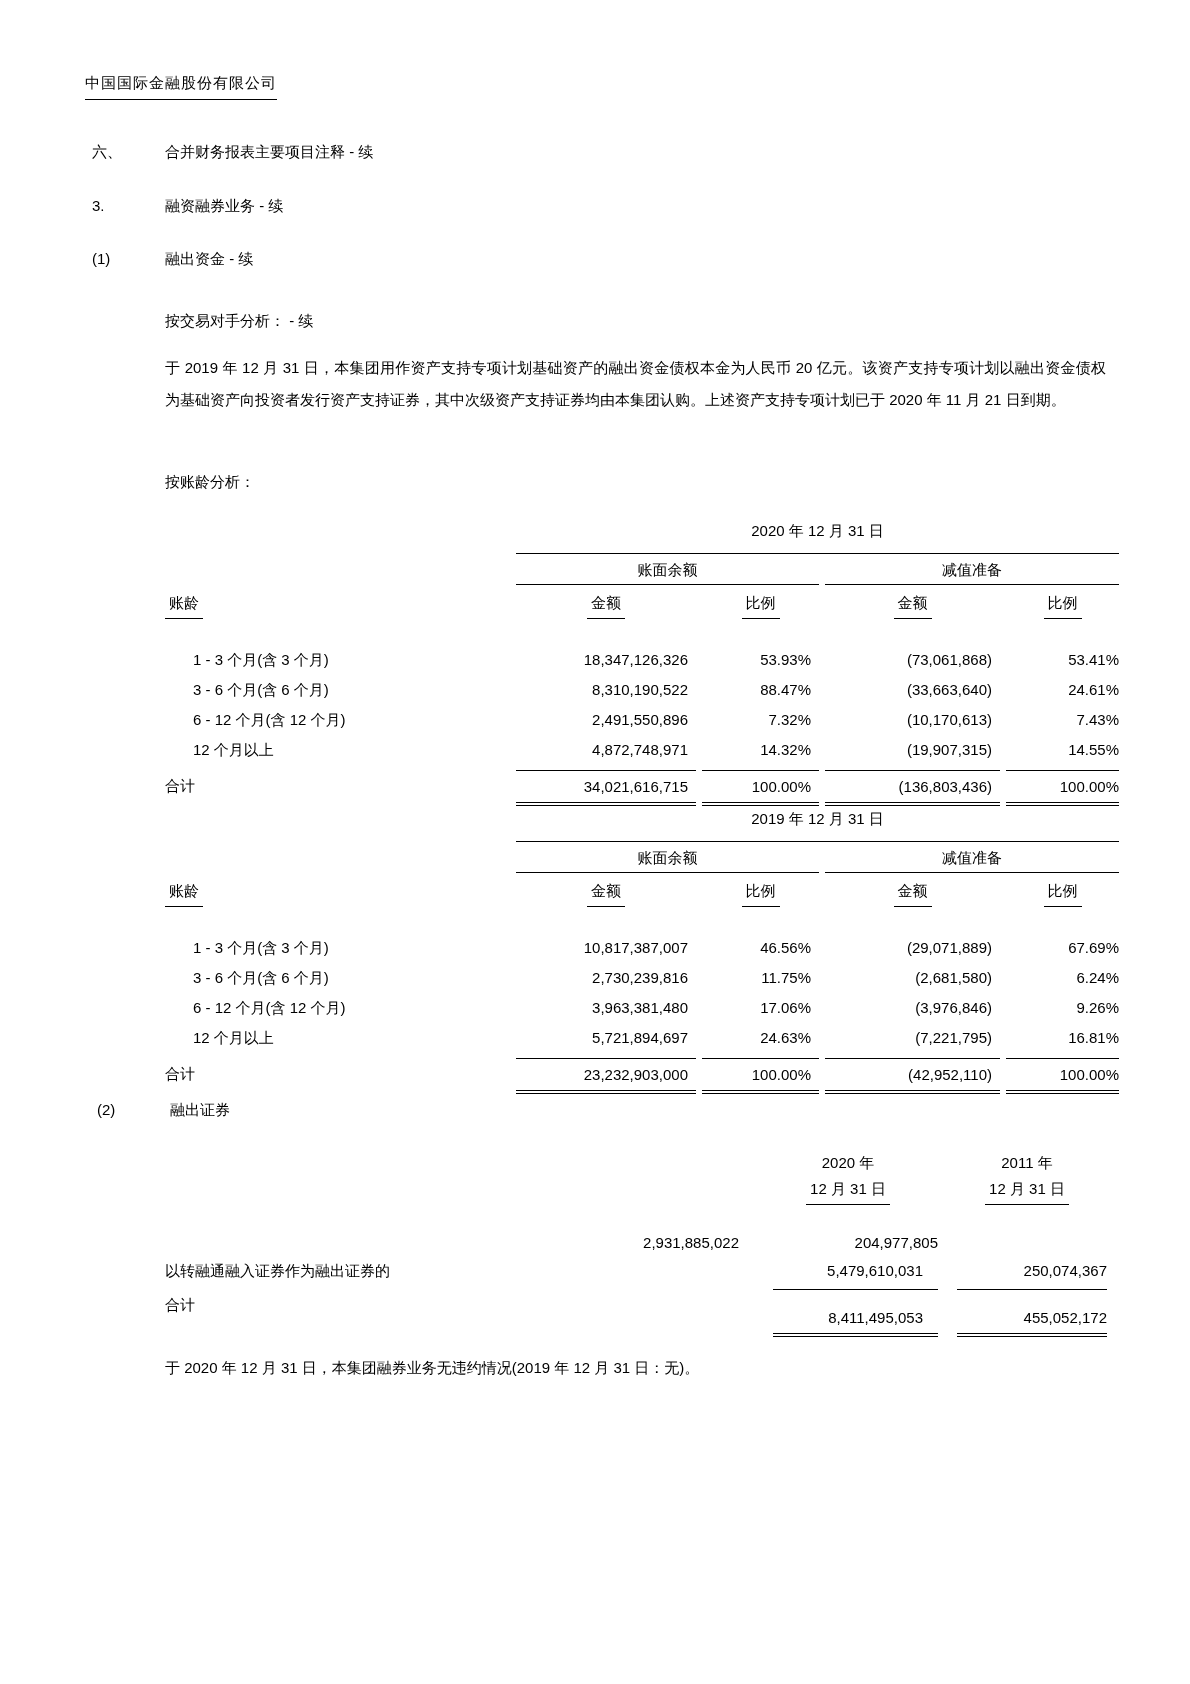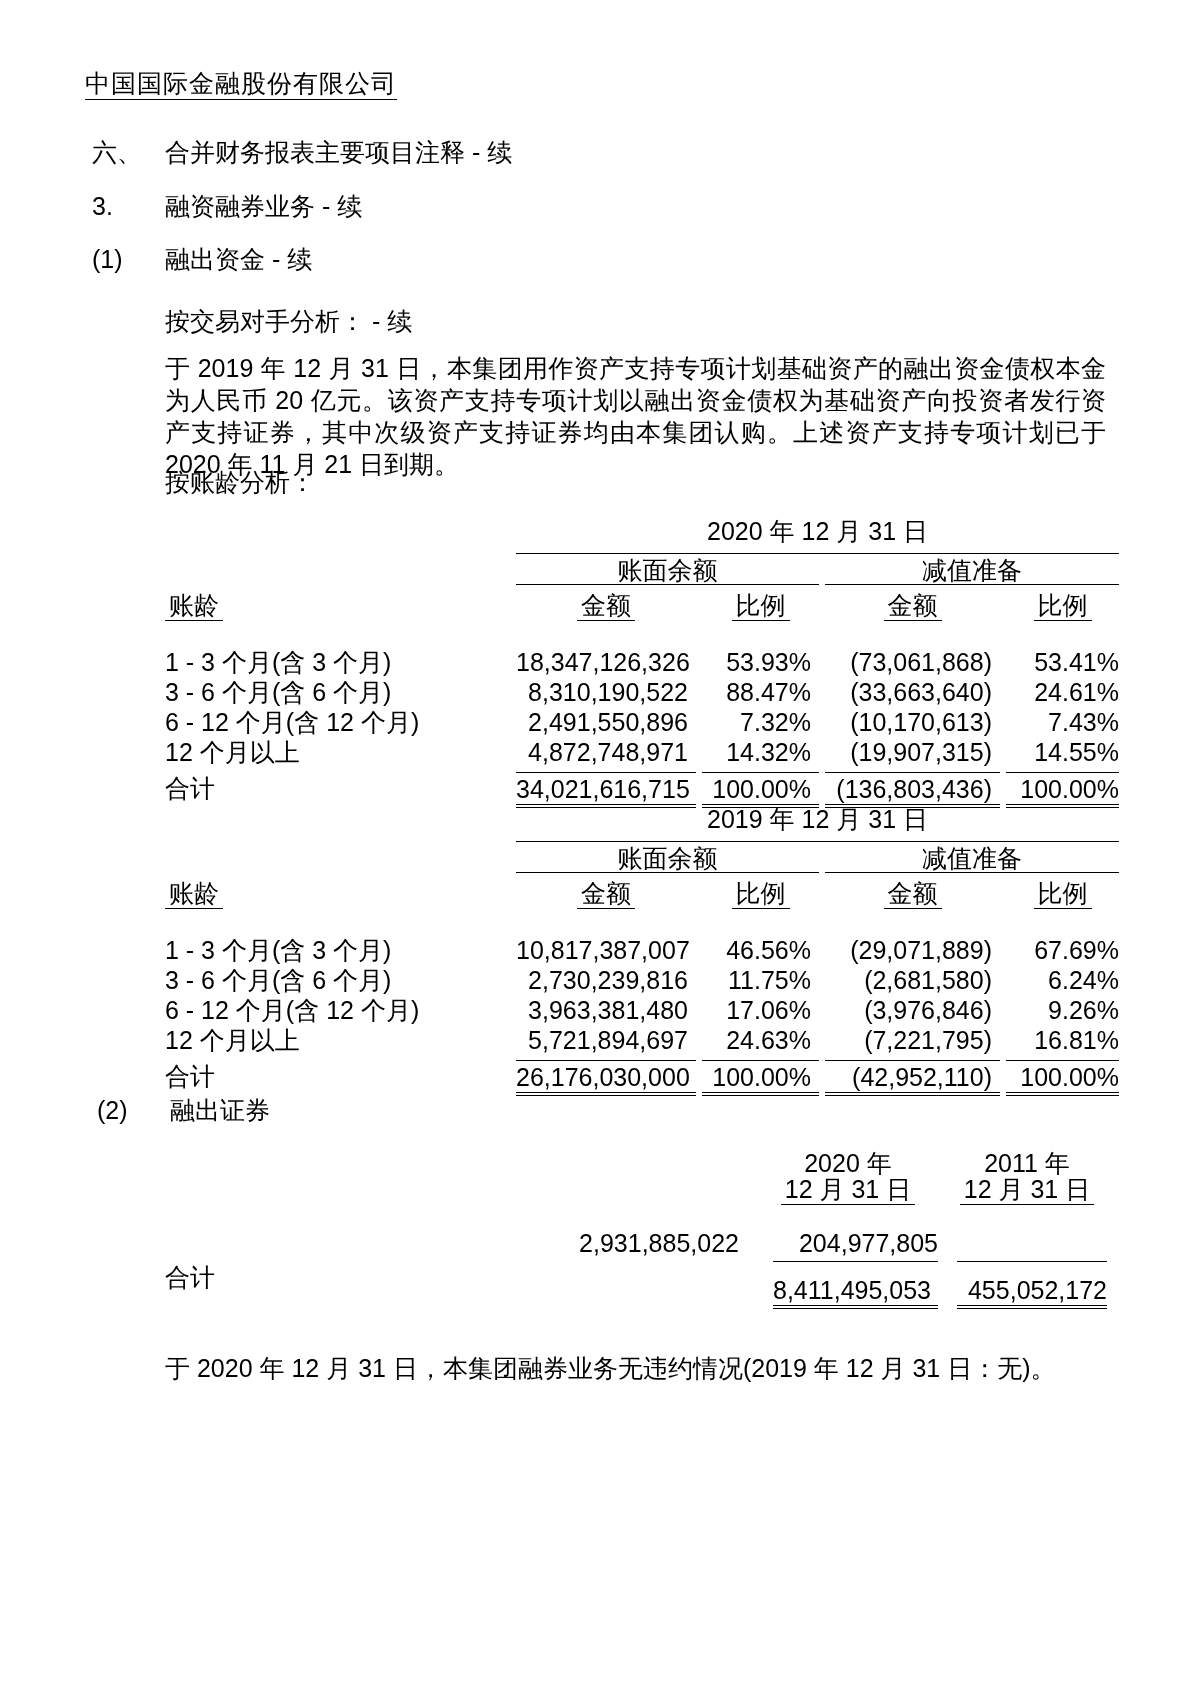--- a/index.html
+++ b/index.html
@@ -1,19 +1,19 @@
 <!DOCTYPE html>
 <html><head>
 <meta charset="utf-8">
 <style>
   html,body { margin:0; padding:0; background:#ffffff; }
   .page {
     position:relative; width:1190px; height:1684px; background:#ffffff;
     color:#000000; font-family:"Liberation Sans","DejaVu Sans",sans-serif;
-    font-size:25px; overflow:hidden;
+    font-size:15px; overflow:hidden;
   }
   .company {
     position:absolute; left:85px; top:70px; line-height:26px;
     border-bottom:1.5px solid #000; padding-bottom:3px; letter-spacing:1px;
   }
   .h-num  { position:absolute; left:92px;  line-height:24px; }
   .h-title{ position:absolute; left:165px; line-height:24px; }
   .para {
     position:absolute; left:165px; width:941px; line-height:32px;
     text-align:justify; text-justify:inter-ideograph;
@@ -24,21 +24,21 @@
   .aging { position:absolute; left:165px; width:954px; }
   .g5 { display:grid; grid-template-columns:345px 180px 117px 175px 113px; column-gap:6px; }
   .t-title { grid-column:2/6; text-align:center; line-height:26px; padding-bottom:9px; border-bottom:1.5px solid #000; }
   .t-group { text-align:center; line-height:24px; padding:4px 0 2px 0; border-bottom:1.5px solid #000; }
   .t-g1 { grid-column:2/4; } .t-g2 { grid-column:4/6; }
   .t-colhead { padding-top:6px; align-items:end; }
   .t-colhead .hc { text-align:center; }
   .u { display:inline-block; border-bottom:1.5px solid #000; padding:0 4px 3px 4px; line-height:24px; }
   .sp26 { height:26px; } .sp24 { height:24px; }
   .t-row  { height:30px; align-items:center; }
-  .t-row .cell { line-height:30px; }
+  .t-row .cell { line-height:30px;margin-left:28px; }
   .lbl { text-align:left; }
   .n  { text-align:right; padding-right:8px; font-variant-numeric:tabular-nums; }
   .n4 { text-align:right; padding-right:0;  font-variant-numeric:tabular-nums; }
   .t-total { margin-top:5px; height:auto; }
   .t-total .tn {
     border-top:1.5px solid #000; border-bottom:4px double #000;
     padding-top:4px; padding-bottom:3px; line-height:24px;
   }
   .t-total .tlbl { line-height:32px; }
 
@@ -179,21 +179,21 @@
     </div>
     <div class="g5 t-row">
       <div class="cell lbl">12 个月以上</div>
       <div class="cell n">5,721,894,697</div>
       <div class="cell n">24.63%</div>
       <div class="cell n">(7,221,795)</div>
       <div class="cell n4">16.81%</div>
     </div>
     <div class="g5 t-total">
       <div class="cell lbl tlbl">合计</div>
-      <div class="cell n tn">26,176,030,000</div>
+      <div class="cell n tn">23,232,903,000</div>
       <div class="cell n tn">100.00%</div>
       <div class="cell n tn">(42,952,110)</div>
       <div class="cell n4 tn">100.00%</div>
     </div>
   </div>
 
   <div class="h-num" style="top:1098px;left:97px">(2)</div>
   <div class="h-title" style="top:1098px;left:170px">融出证券</div>
 
   <div class="sec">
@@ -205,20 +205,25 @@
     <div class="g3">
       <div></div>
       <div class="dt yr1"><span class="u">12 月 31 日</span></div>
       <div class="dt yr2"><span class="u">12 月 31 日</span></div>
     </div>
     <div class="sp24"></div>
     <div class="g3 s-row">
       <div class="cell v1">2,931,885,022</div>
       <div class="cell v2">204,977,805</div>
     </div>
+    <div class="g3 s-row">
+      <div class="cell lbl">以转融通融入证券作为融出证券的</div>
+      <div class="cell v1">5,479,610,031</div>
+      <div class="cell v2">250,074,367</div>
+    </div>
     <div class="g3 s-total">
       <div class="cell lbl tlbl">合计</div>
       <div class="cell v1 tv">8,411,495,053</div>
       <div class="cell v2 tv">455,052,172</div>
     </div>
   </div>
 
   <div class="line" style="top:1356px">于 2020 年 12 月 31 日，本集团融券业务无违约情况(2019 年 12 月 31 日：无)。</div>
 
 

